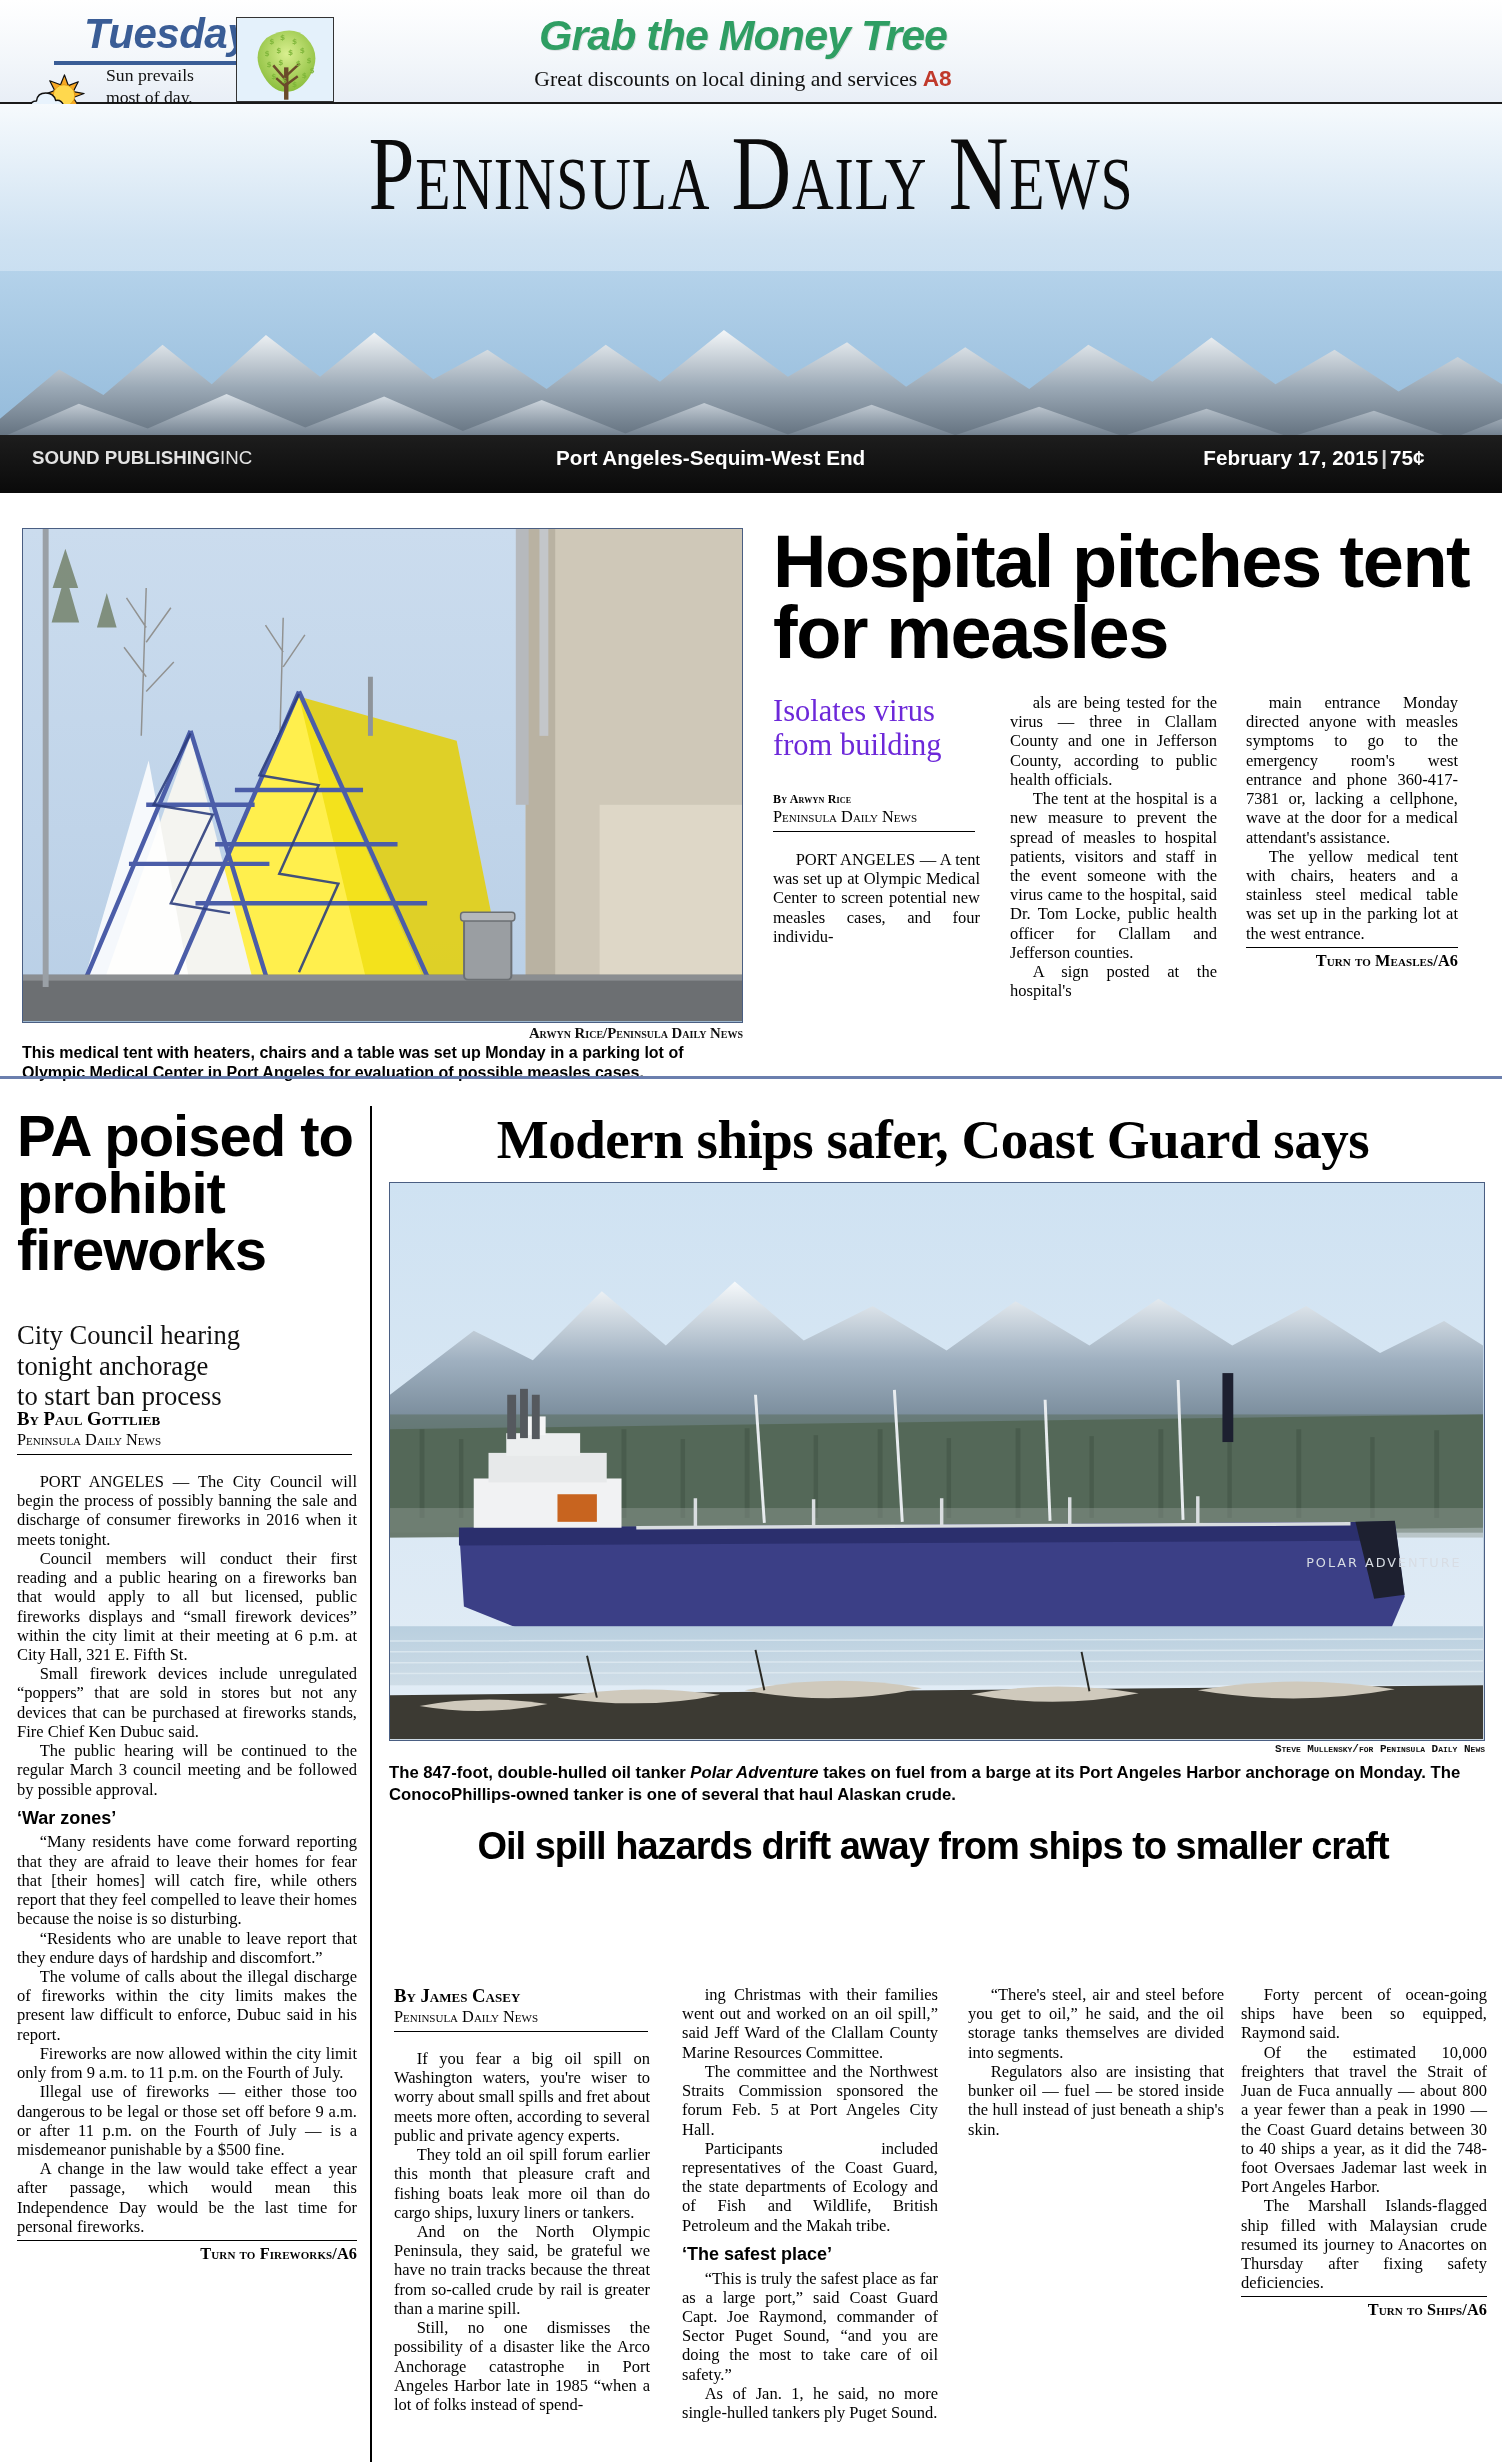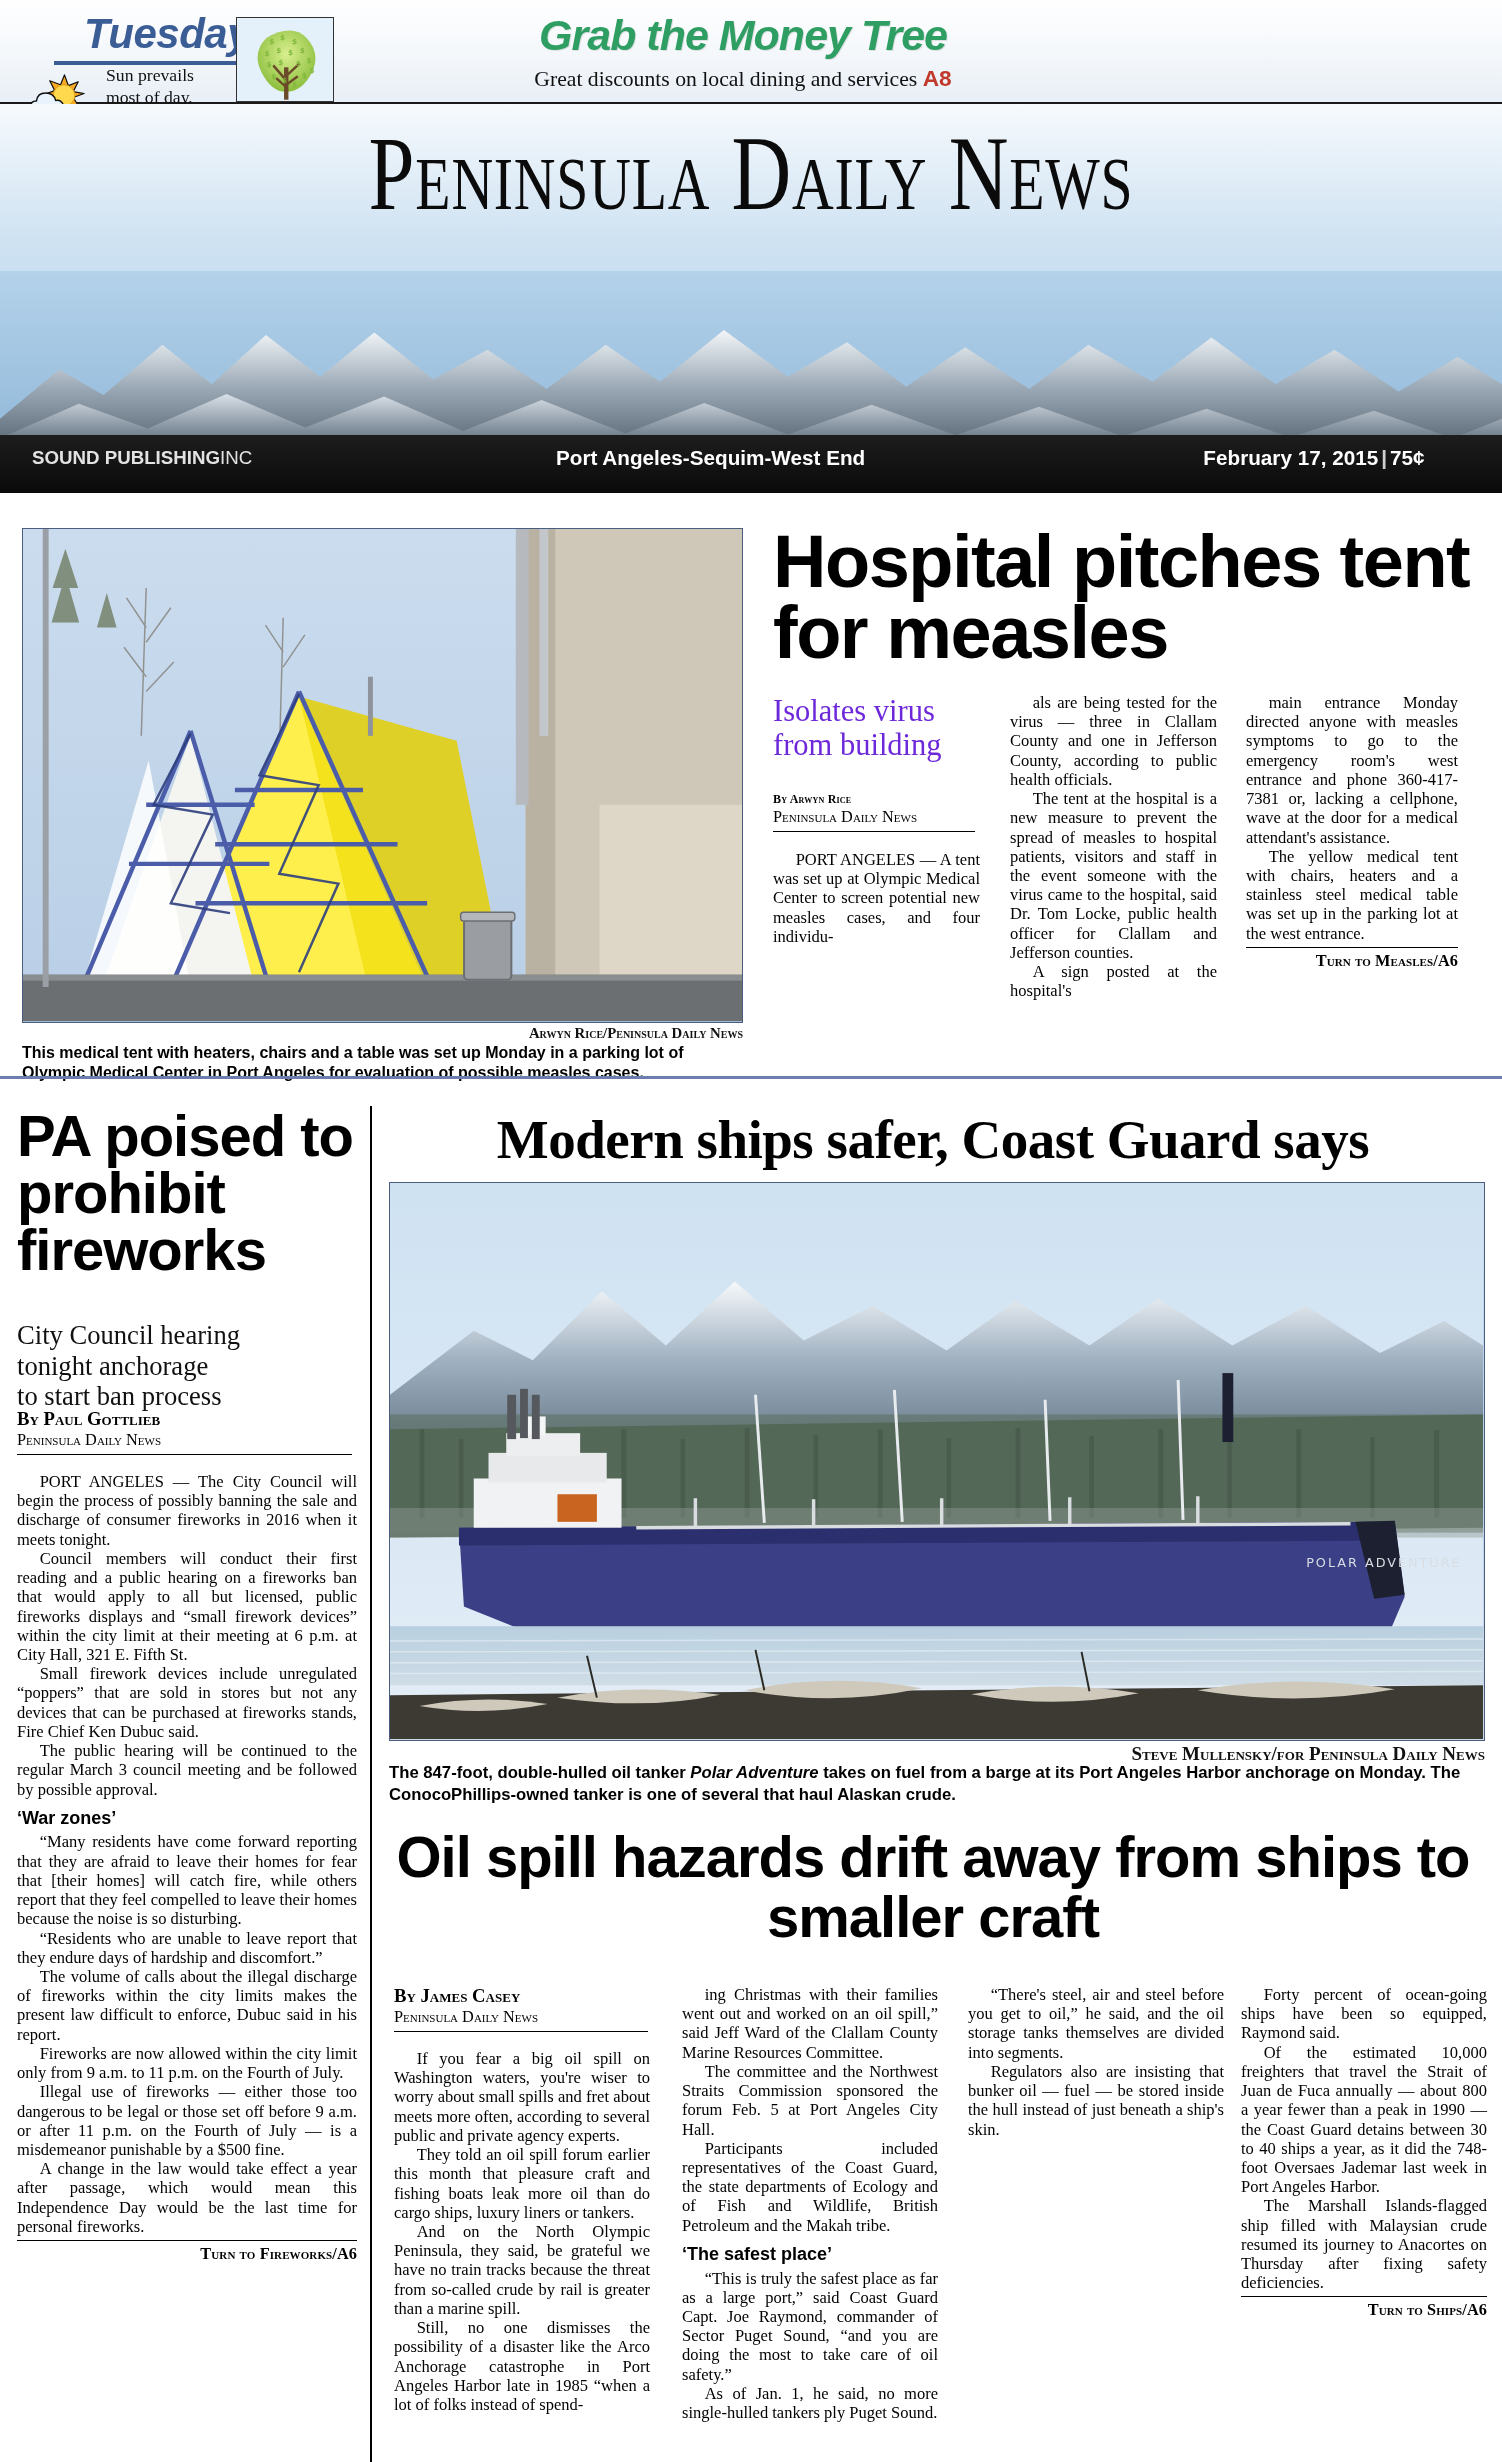--- a/index.html
+++ b/index.html
@@ -116,30 +116,30 @@
 
   .vrule { position:absolute; width:1.5px; background:#000; }
 
   .hl3 { position:absolute; left:379px; top:4.9px; width:1108px; text-align:center;
          font-family:"Liberation Serif", serif; font-weight:bold;
          font-size:55px; letter-spacing:-0.5px; color:#000; }
   .photo2 { position:absolute; left:389px; top:79px; width:1096px; height:559px;
             border:1.5px solid #4a5e82; overflow:hidden;
             background:linear-gradient(180deg,#cfe0f0 0%,#b9cfe3 40%,#cdd9e3 100%); }
   .credit2 { position:absolute; left:389px; top:640px; width:1096px; text-align:right;
-             font-family:Liberation Serif, serif; font-variant:small-caps; font-weight:bold;
-             font-size:19px; color:#111; }
+             font-family:Liberation Mono, monospace; font-variant:small-caps; font-weight:bold;
+             font-size:11px; color:#111; }
   .cap2 { position:absolute; left:389px; top:659px; width:1096px;
           font-family:"Liberation Sans", sans-serif; font-weight:bold; font-size:16.7px;
           line-height:1.3; color:#000; }
   .cap2 i { font-style:italic; }
 
   .hl4 { position:absolute; left:379px; top:724px; width:1108px; text-align:center;
          font-family:"Liberation Sans", sans-serif; font-weight:bold;
-         font-size:58px; line-height:1.03; letter-spacing:-1px; color:#000; }
+         font-size:38px; line-height:1.03; letter-spacing:-1px; color:#000; }
 
   .byline3 { position:absolute; left:394px; top:882px; width:256px;
              font-family:"Liberation Serif", serif; font-variant:small-caps; }
   .byline3 .b1 { font-size:18.7px; font-weight:bold; }
   .byline3 .b2 { font-size:16.3px; }
   .s3c1 { position:absolute; left:394px; top:946px; width:256px; }
   .s3c2 { position:absolute; left:682px; top:882px; width:256px; }
   .s3c3 { position:absolute; left:968px; top:882px; width:256px; }
   .s3c4 { position:absolute; left:1241px; top:882px; width:246px; }
 </style>

